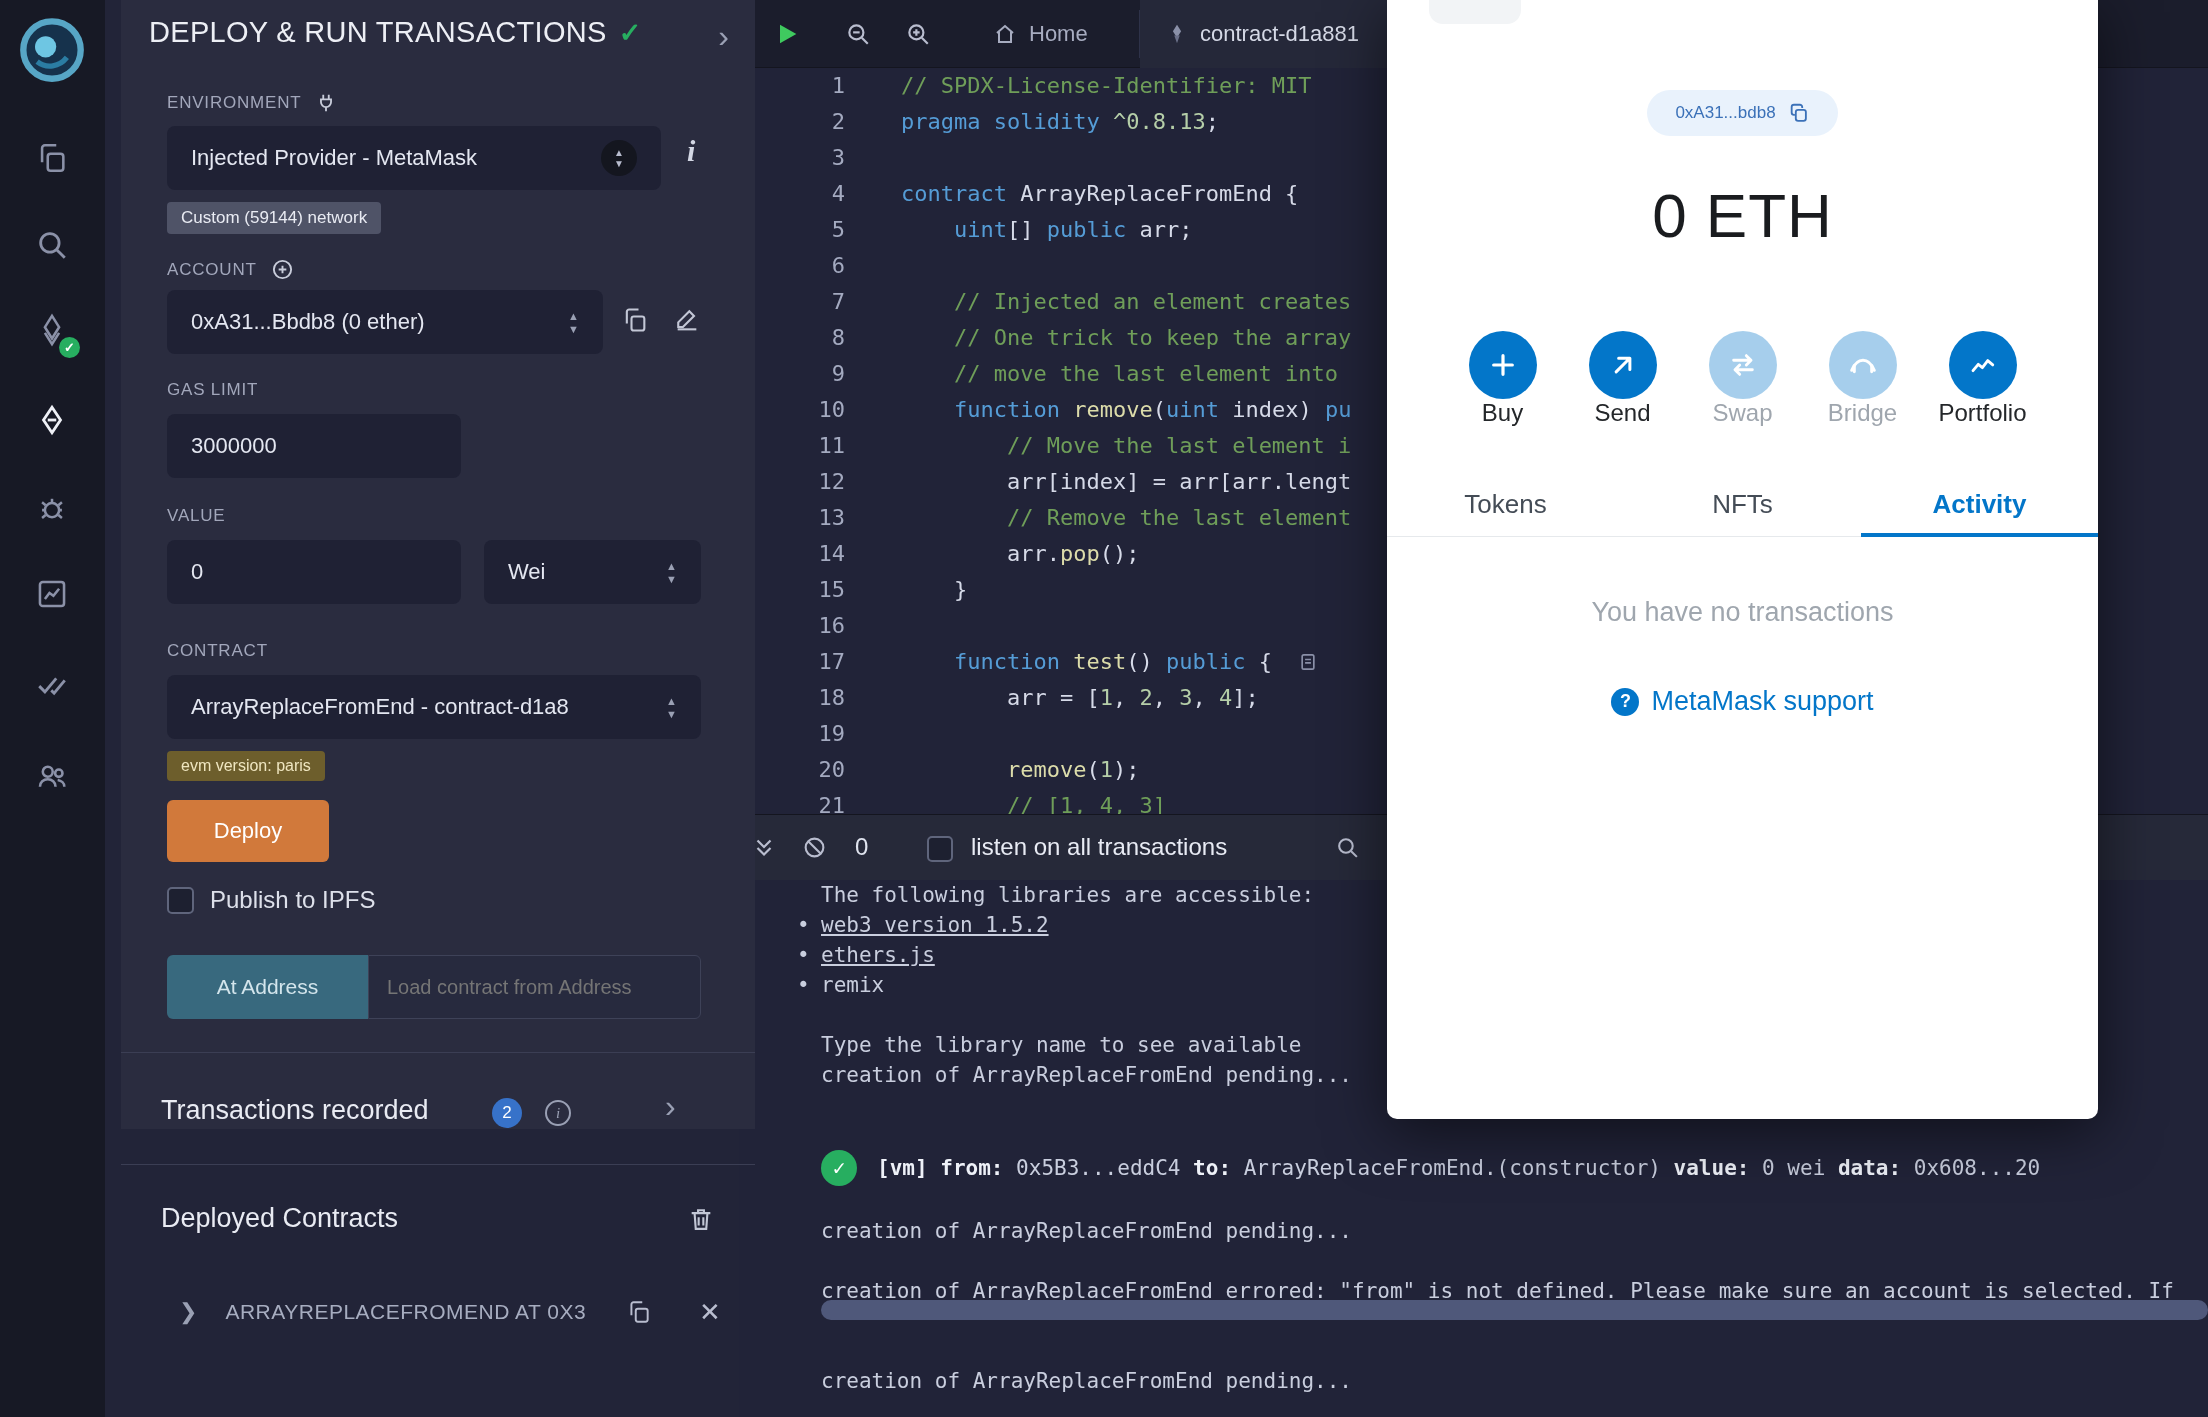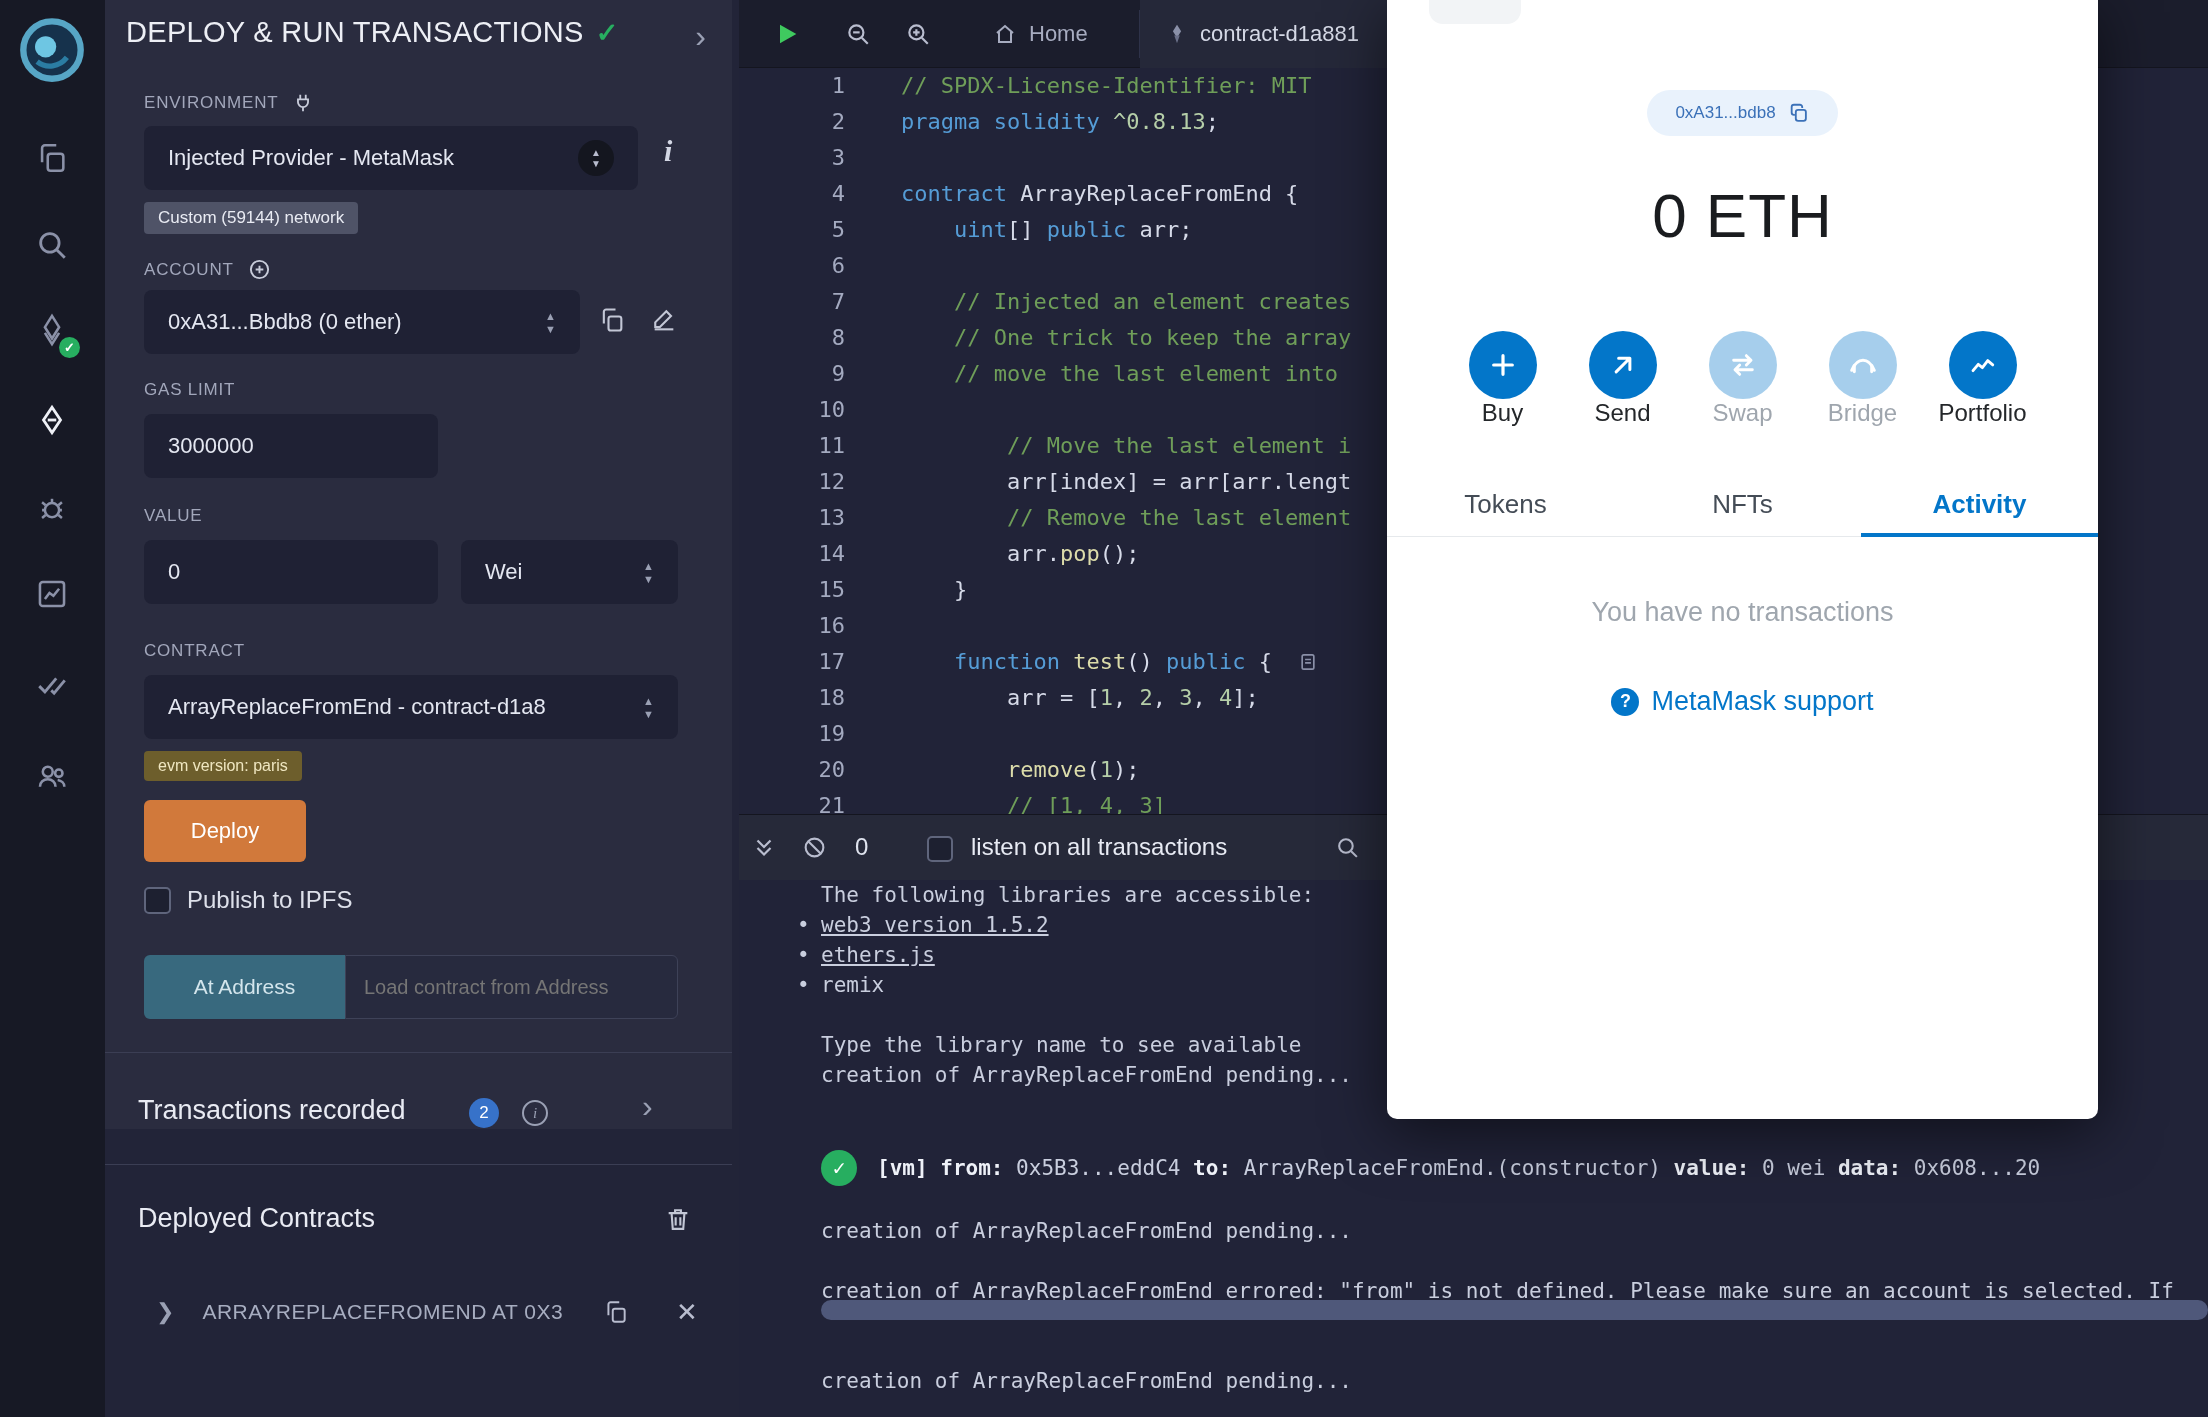--- a/index.html
+++ b/index.html
@@ -8,21 +8,21 @@
   .abs { position:absolute; }
   svg { display:block; }
 
   
   #activity-bar { position:absolute; left:0; top:0; width:105px; height:1417px; background:#171925; z-index:6; }
   .abar-icon { position:absolute; left:32px; width:40px; height:40px; display:flex; align-items:center; justify-content:center; color:#8b91a8; }
   .abar-icon.active { color:#eef0f6; }
   .abar-badge { position:absolute; right:-8px; bottom:-8px; width:21px; height:21px; border-radius:50%; background:#27ae60; color:#fff; font-size:13px; font-weight:bold; display:flex; align-items:center; justify-content:center; }
 
   
-  #side-panel { position:absolute; left:98px; top:0; width:634px; height:1129px; background:#2a2c3f; z-index:5;text-decoration:underline; }
+  #side-panel { position:absolute; left:121px; top:0; width:634px; height:1129px; background:#2a2c3f; z-index:5;text-decoration:underline; }
   .panel-title { position:absolute; left:28px; top:16px; font-size:29px; color:#edeff5; font-weight:500; letter-spacing:.3px; white-space:nowrap; }
   .title-check { color:#27ae60; font-weight:bold; font-size:27px; margin-left:12px; }
   .panel-chevron { position:absolute; right:26px; top:18px; color:#9aa0b4; font-size:32px; }
   .field-label { position:absolute; display:flex; align-items:center; gap:14px; font-size:17px; color:#a2a7bb; letter-spacing:.8px; }
   .sel, .txt-input { position:absolute; height:64px; background:#1f2134; border:none; border-radius:8px; color:#e4e7f1; font-size:22px; display:flex; align-items:center; padding:0 24px; font-family:"Liberation Sans",sans-serif; }
   input.txt-input { outline:none; }
   input.txt-input::placeholder { color:#7f859c; }
   .sel .sel-text { overflow:hidden; text-overflow:ellipsis; white-space:nowrap; }
   .stepper { margin-left:auto; display:flex; flex-direction:column; gap:3px; color:#9aa0b4; font-size:11px; line-height:10px; }
   .circle-stepper { margin-left:auto; width:36px; height:36px; border-radius:50%; background:#14161f; display:flex; flex-direction:column; align-items:center; justify-content:center; gap:2px; color:#b9bdcf; font-size:10px; line-height:9px; }
@@ -320,21 +320,21 @@
   <div id="code-area">
       <div class="code-line"><span class="gutter">1</span><span class="code-text"><span class="tok-cm">// SPDX-License-Identifier: MIT</span></span></div>
       <div class="code-line"><span class="gutter">2</span><span class="code-text"><span class="tok-kw">pragma solidity</span><span class="tok-pl"> </span><span class="tok-num">^0.8.13</span><span class="tok-pl">;</span></span></div>
       <div class="code-line"><span class="gutter">3</span><span class="code-text"></span></div>
       <div class="code-line"><span class="gutter">4</span><span class="code-text"><span class="tok-kw">contract</span><span class="tok-pl"> ArrayReplaceFromEnd {</span></span></div>
       <div class="code-line"><span class="gutter">5</span><span class="code-text"><span class="tok-pl">    </span><span class="tok-kw">uint</span><span class="tok-pl">[] </span><span class="tok-kw">public</span><span class="tok-pl"> arr;</span></span></div>
       <div class="code-line"><span class="gutter">6</span><span class="code-text"></span></div>
       <div class="code-line"><span class="gutter">7</span><span class="code-text"><span class="tok-pl">    </span><span class="tok-cm">// Injected an element creates</span></span></div>
       <div class="code-line"><span class="gutter">8</span><span class="code-text"><span class="tok-pl">    </span><span class="tok-cm">// One trick to keep the array</span></span></div>
       <div class="code-line"><span class="gutter">9</span><span class="code-text"><span class="tok-pl">    </span><span class="tok-cm">// move the last element into</span></span></div>
-      <div class="code-line"><span class="gutter">10</span></div>
+      <div class="code-line"><span class="gutter">10</span><span class="code-text"><span class="tok-pl">    </span><span class="tok-kw">function</span><span class="tok-pl"> </span><span class="tok-fn">remove</span><span class="tok-pl">(</span><span class="tok-kw">uint</span><span class="tok-pl"> index) </span><span class="tok-kw">pu</span></span></div>
       <div class="code-line"><span class="gutter">11</span><span class="code-text"><span class="tok-pl">        </span><span class="tok-cm">// Move the last element i</span></span></div>
       <div class="code-line"><span class="gutter">12</span><span class="code-text"><span class="tok-pl">        arr[index] = arr[arr.lengt</span></span></div>
       <div class="code-line"><span class="gutter">13</span><span class="code-text"><span class="tok-pl">        </span><span class="tok-cm">// Remove the last element</span></span></div>
       <div class="code-line"><span class="gutter">14</span><span class="code-text"><span class="tok-pl">        arr.</span><span class="tok-fn">pop</span><span class="tok-pl">();</span></span></div>
       <div class="code-line"><span class="gutter">15</span><span class="code-text"><span class="tok-pl">    }</span></span></div>
       <div class="code-line"><span class="gutter">16</span><span class="code-text"></span></div>
       <div class="code-line"><span class="gutter">17</span><span class="code-text"><span class="tok-pl">    </span><span class="tok-kw">function</span><span class="tok-pl"> </span><span class="tok-fn">test</span><span class="tok-pl">() </span><span class="tok-kw">public</span><span class="tok-pl"> {</span></span><span class="line-deco"><svg width="20" height="20" viewBox="0 0 24 24" fill="none" stroke="#8a90a8" stroke-width="2">
             <rect x="5" y="3.5" width="14" height="17" rx="2"></rect>
             <path d="M8.5 9h7M8.5 13h7"></path>
           </svg></span></div>

